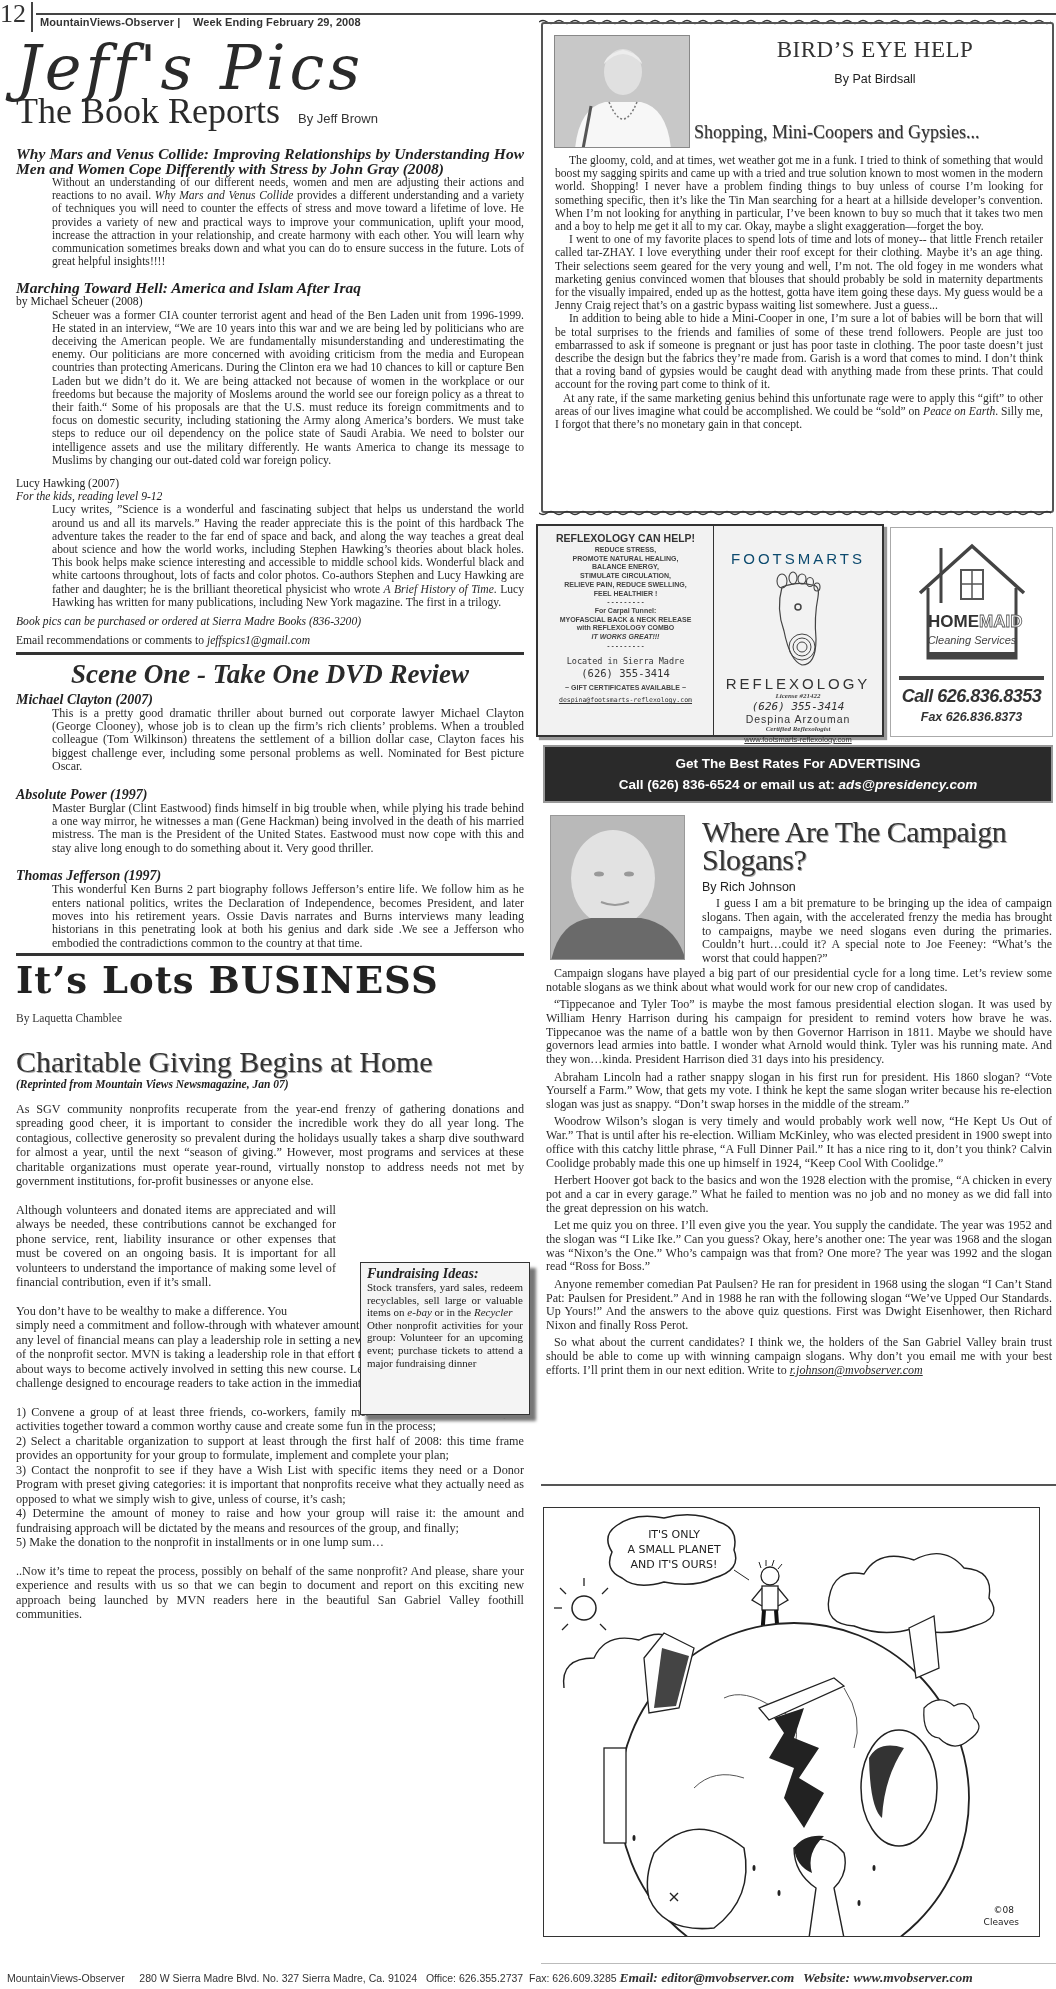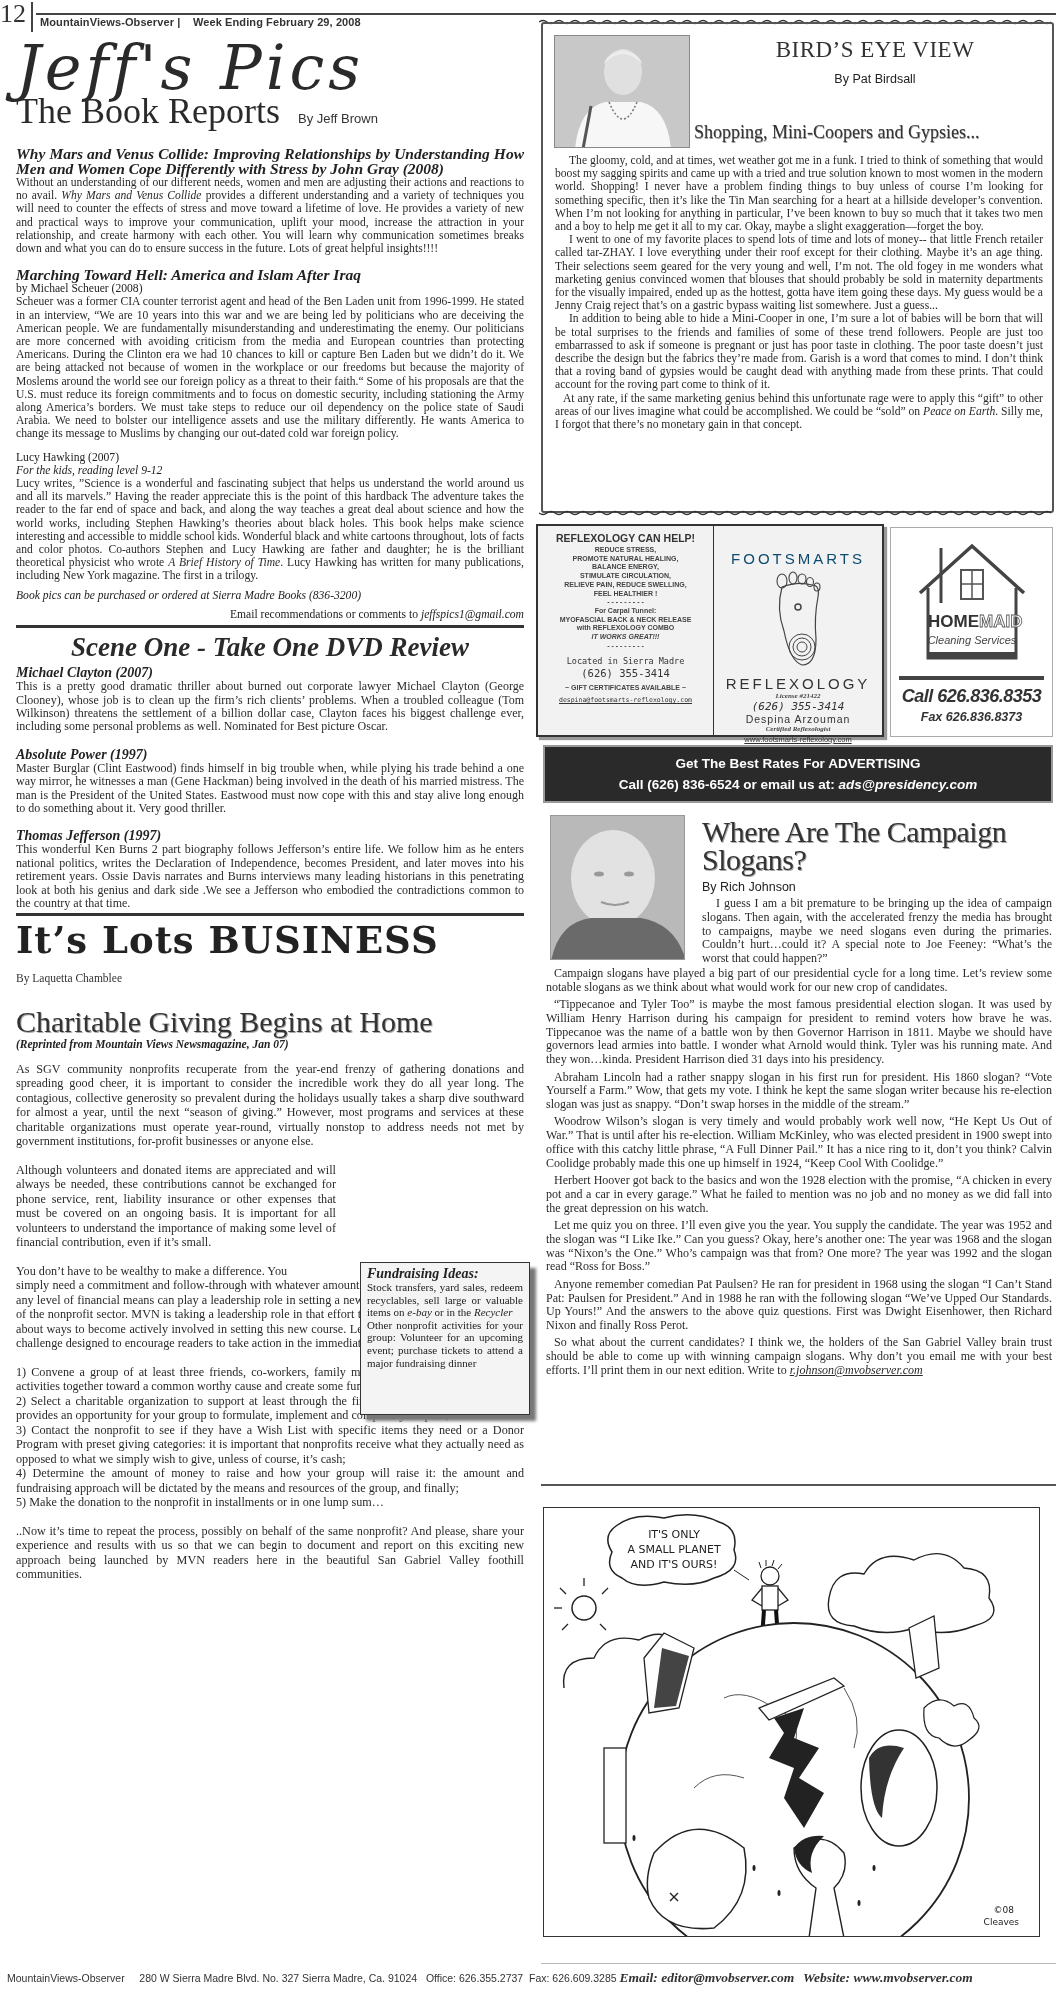--- a/index.html
+++ b/index.html
@@ -17,21 +17,21 @@
   #hdr-text { left: 40px; top: 16px; font-size: 11px; font-weight: bold; color: #333; letter-spacing: 0.1px; }
 
   
   #left { left: 16px; top: 36px; width: 508px; }
   #jeffs-pics { font-family: "DejaVu Serif", serif; font-size: 62px; line-height: 64px; font-style: italic; letter-spacing: 4px; color: #2a2a2a; margin-left: 0; }
   #book-reports-row { display: flex; align-items: baseline; margin-top: -8px; }
   #book-reports { font-family: "Liberation Serif", serif; font-size: 36px; line-height: 38px; color: #2a2a2a; }
   #book-byline { font-size: 13px; margin-left: 18px; color: #333; }
 
   .book-title { font-size: 15.5px; line-height: 15px; font-weight: bold; font-style: italic; color: #222; text-align: justify; }
-  .book-body { font-size: 11.6px; line-height: 13.2px; color: #2a2a2a; }
+  .book-body { font-size: 11.6px; line-height: 13.2px; color: #2a2a2a; margin-left: 36px; }
   .book-sub { font-size: 11.6px; line-height: 13.2px; }
   .book-sub-it { font-size: 11.6px; line-height: 13.2px; font-style: italic; }
   .section-rule { height: 3px; background: #333; }
 
   #dvd-title { font-size: 27px; font-style: italic; font-weight: bold; text-align: center; color: #2a2a2a; line-height: 32px; }
   .movie-title { font-size: 14px; font-weight: bold; font-style: italic; line-height: 15px; }
 
   #business-title { font-family: "DejaVu Serif", serif; font-weight: 900; font-size: 37px; line-height: 40px; color: #222; letter-spacing: 1px; }
   #business-by { font-size: 11.5px; color: #333; }
   #charitable-title { font-size: 30px; line-height: 32px; color: #333; text-shadow: 1px 1px 0 #aaa; }
@@ -118,21 +118,21 @@
     <p class="book-body">Scheuer was a former CIA counter terrorist agent and head of the Ben Laden unit from 1996-1999. He stated in an interview, “We are 10 years into this war and we are being led by politicians who are deceiving the American people. We are fundamentally misunderstanding and underestimating the enemy. Our politicians are more concerned with avoiding criticism from the media and European countries than protecting Americans. During the Clinton era we had 10 chances to kill or capture Ben Laden but we didn’t do it. We are being attacked not because of women in the workplace or our freedoms but because the majority of Moslems around the world see our foreign policy as a threat to their faith.“ Some of his proposals are that the U.S. must reduce its foreign commitments and to focus on domestic security, including stationing the Army along America’s borders. We must take steps to reduce our oil dependency on the police state of Saudi Arabia. We need to bolster our intelligence assets and use the military differently. He wants America to change its message to Muslims by changing our out-dated cold war foreign policy.</p>
   </div>
 
   <div style="margin-top:10px;">
     <div class="book-sub">Lucy Hawking (2007)</div>
     <div class="book-sub-it">For the kids, reading level 9-12</div>
     <p class="book-body"><span>Lucy writes, ”Science is a wonderful and fascinating subject that helps us understand the world around us and all its marvels.” Having the reader appreciate this is the point of this hardback The adventure takes the reader to the far end of space and back, and along the way teaches a great deal about science and how the world works, including Stephen Hawking’s theories about black holes. This book helps make science interesting and accessible to middle school kids. Wonderful black and white cartoons throughout, lots of facts and color photos. Co-authors Stephen and Lucy Hawking are father and daughter; he is the brilliant theoretical physicist who wrote </span><i>A Brief History of Time</i><span>. Lucy Hawking has written for many publications, including New York magazine. The first in a trilogy.</span></p>
   </div>
 
   <div class="book-sub-it" style="margin-top:6px;">Book pics can be purchased or ordered at Sierra Madre Books (836-3200)</div>
-  <div class="book-sub" style="margin-top:6px;text-align:right;">
+  <div class="book-sub" style="margin-top:6px;">
     <span>Email recommendations or comments to </span><i>jeffspics1@gmail.com</i>
   </div>
   <div class="section-rule" style="margin-top:4px;"></div>
 
   <div id="dvd-title" style="margin-top:3px;">Scene One - Take One  DVD Review</div>
   <div style="margin-top:2px;">
     <div class="movie-title">Michael Clayton (2007)</div>
     <p class="book-body" style="font-size:12px;line-height:13.4px;">This is a pretty good dramatic thriller about burned out corporate lawyer Michael Clayton (George Clooney), whose job is to clean up the firm’s rich clients’ problems. When a troubled colleague (Tom Wilkinson) threatens the settlement of a billion dollar case, Clayton faces his biggest challenge ever, including some personal problems as well. Nominated for Best picture Oscar.</p>
   </div>
   <div style="margin-top:13px;">
@@ -179,21 +179,21 @@
 <div id="bev-photo" class="abs">
   <svg width="136" height="113" viewBox="0 0 136 113">
     <rect width="136" height="113" fill="#c8c8c8"></rect>
     <ellipse cx="68" cy="36" rx="19" ry="23" fill="#e0e0e0"></ellipse>
     <path d="M49 28 Q68 8 87 28 Q85 18 68 14 Q51 18 49 28Z" fill="#ededed"></path>
     <path d="M20 113 Q24 72 50 66 L86 66 Q112 72 116 113Z" fill="#f7f7f7"></path>
     <path d="M54 66 Q68 100 82 66" fill="none" stroke="#777" stroke-width="1.5" stroke-dasharray="2 2"></path>
     <line x1="36" y1="70" x2="28" y2="113" stroke="#555" stroke-width="3"></line>
   </svg>
 </div>
-<div id="bev-title" class="abs">BIRD’S EYE VIEW</div>
+<div id="bev-title" class="abs">BIRD’S EYE HELP</div>
 <div id="bev-by" class="abs sans">By Pat Birdsall</div>
 <div id="bev-headline" class="abs">Shopping, Mini-Coopers and Gypsies...</div>
 <div id="bev-body" class="abs">
   <p>The gloomy, cold, and at times, wet weather got me in a funk. I tried to think of something that would boost my sagging spirits and came up with a tried and true solution known to most women in the modern world. Shopping! I never have a problem finding things to buy unless of course I’m looking for something specific, then it’s like the Tin Man searching for a heart at a hillside developer’s convention. When I’m not looking for anything in particular, I’ve been known to buy so much that it takes two men and a boy to help me get it all to my car. Okay, maybe a slight exaggeration—forget the boy.</p>
   <p>I went to one of my favorite places to spend lots of time and lots of money-- that little French retailer called tar-ZHAY. I love everything under their roof except for their clothing. Maybe it’s an age thing. Their selections seem geared for the very young and well, I’m not. The old fogey in me wonders what marketing genius convinced women that blouses that should probably be sold in maternity departments for the visually impaired, ended up as the hottest, gotta have item going these days. My guess would be a Jenny Craig reject that’s on a gastric bypass waiting list somewhere. Just a guess...</p>
   <p>In addition to being able to hide a Mini-Cooper in one, I’m sure a lot of babies will be born that will be total surprises to the friends and families of some of these trend followers. People are just too embarrassed to ask if someone is pregnant or just has poor taste in clothing. The poor taste doesn’t just describe the design but the fabrics they’re made from. Garish is a word that comes to mind. I don’t think that a roving band of gypsies would be caught dead with anything made from these prints. That could account for the roving part come to think of it.</p>
   <p style="text-indent:8px;"><span>At any rate, if the same marketing genius behind this unfortunate rage were to apply this “gift” to other areas of our lives imagine what could be accomplished. We could be “sold” on </span><i>Peace on Earth</i><span>. Silly me, I forgot that there’s no monetary gain in that concept.</span></p>
 </div>
 
 <div id="ad-reflex" class="abs">

